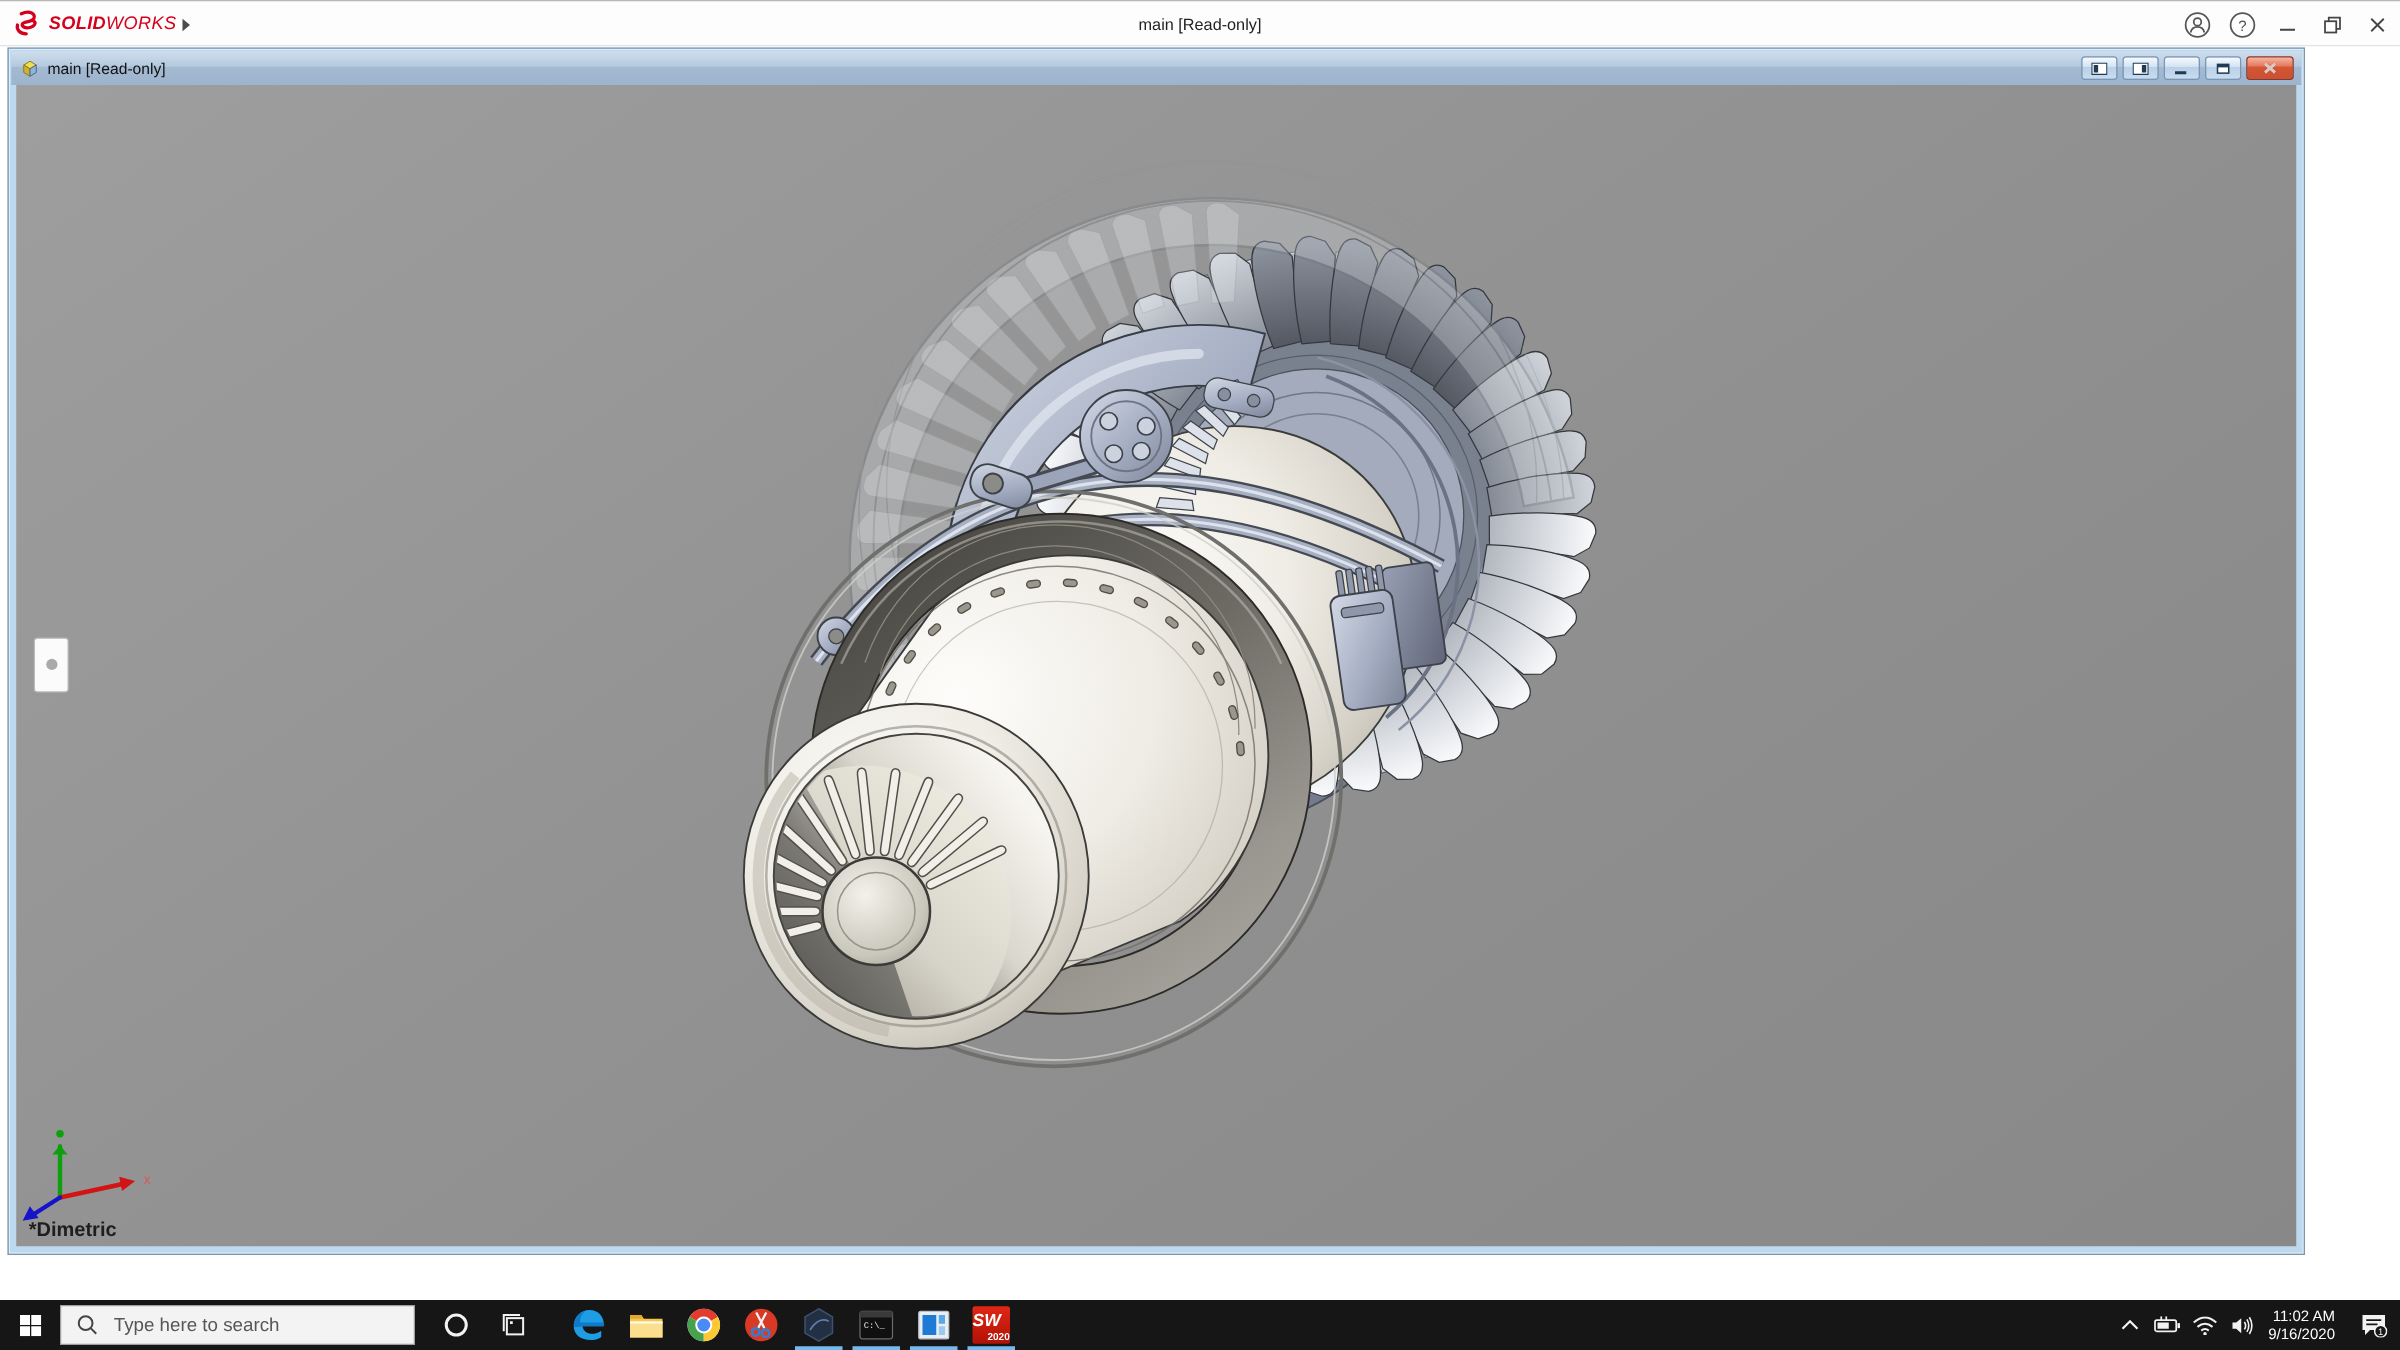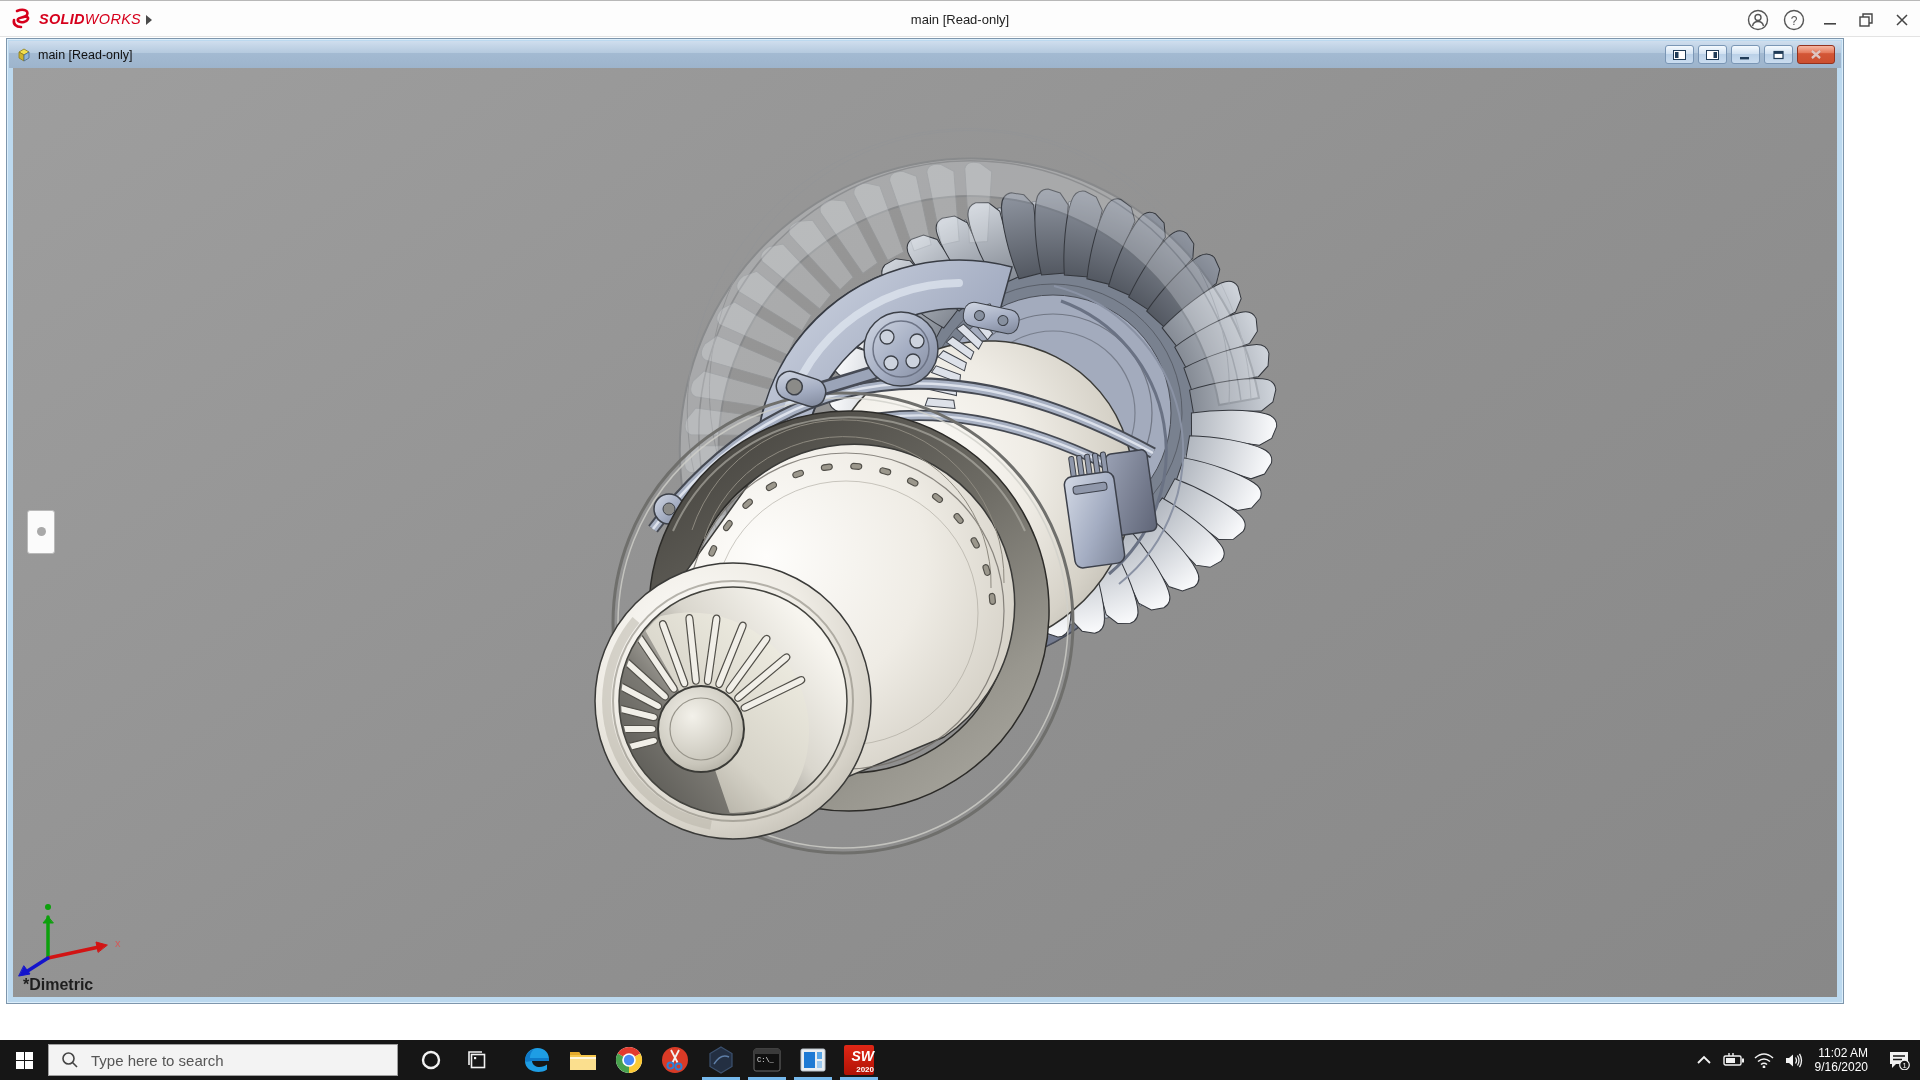--- a/index.html
+++ b/index.html
@@ -25,27 +25,27 @@
 .docbtn.close { width:38px; border:1px solid #93321f; background:linear-gradient(#f6b6a1,#e57a5c 40%,#d35636 45%,#cc4f30); }
 .viewport { position:absolute; left:6px; top:29px; right:6px; bottom:6px; background:linear-gradient(145deg,#9e9e9e,#909090 55%,#888888); overflow:hidden; }
 #scene { position:absolute; left:0; top:0; }
 .side-tab { position:absolute; left:14px; top:442px; width:28px; height:44px; background:#fbfbfb; border:1px solid #b9b9b9; border-radius:3px; }
 .side-tab .dot { position:absolute; left:9px; top:16px; width:9px; height:9px; border-radius:50%; background:#a9a9a9; }
 .view-label { position:absolute; left:10px; top:908px; font-size:16px; font-weight:bold; color:#1e1e1e; }
 
 
 .taskbar { position:absolute; left:0; top:1040px; width:1920px; height:40px; background:#161616; display:flex; align-items:center; }
 .tb-start { width:48px; height:40px; display:flex; align-items:center; justify-content:center; }
-.tb-search { width:350px; height:32px; background:#f3f3f3; border:1px solid #9f9f9f; display:flex; align-items:center; margin-right:10px; }
+.tb-search { width:284px; height:32px; background:#f3f3f3; border:1px solid #9f9f9f; display:flex; align-items:center; margin-right:10px; }
 .tb-search-text { font-size:15px; color:#565656; margin-left:12px; }
 .tb-icon { width:46px; height:40px; display:flex; align-items:center; justify-content:center; position:relative; }
 .tb-icon .underline { position:absolute; left:4px; bottom:0; width:38px; height:3px; background:#76b9ed; }
 .tray { position:absolute; right:0; top:0; height:40px; display:flex; align-items:center; }
 .tray-clock { text-align:right; color:#fff; font-size:12px; line-height:14px; margin:0 10px 0 6px; }
-.sw-icon { position:relative; width:30px; height:30px; background:linear-gradient(#e02716,#b01205); border-radius:2px; color:#fff; font-weight:bold; font-style:italic; font-size:14px; text-align:right; line-height:22px; }
+.sw-icon { position:relative; width:30px; height:30px; background:linear-gradient(#e02716,#b01205); border-radius:2px; color:#fff; font-weight:bold; font-style:italic; font-size:14px; text-align:left; line-height:22px; }
 .sw-year { position:absolute; left:12px; right:0; bottom:1px; font-size:8px; font-style:normal; font-weight:bold; line-height:8px; color:#fff; }
 </style>
 </head>
 <body>
 
 <div class="screen">
 
   <div class="appbar">
     <div class="brand">
       <svg width="24" height="24" viewBox="0 0 24 24">

